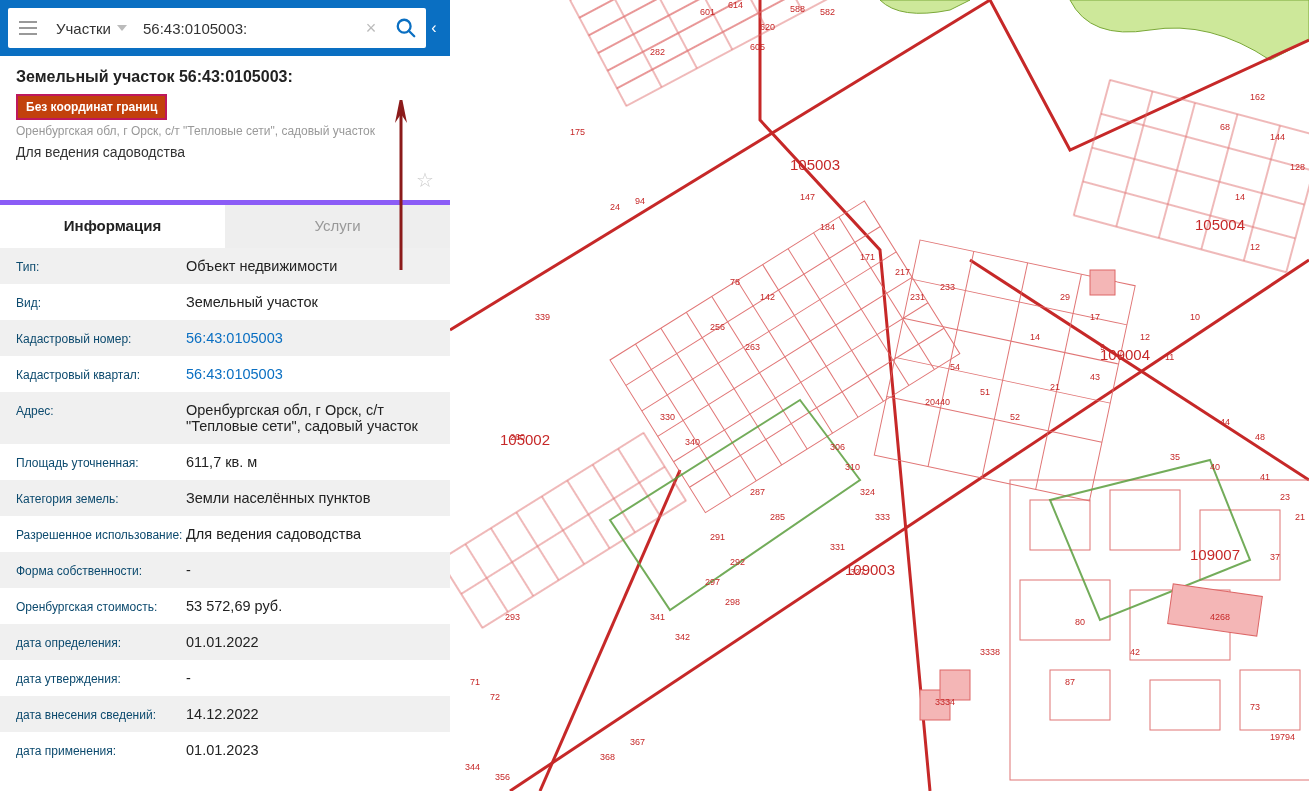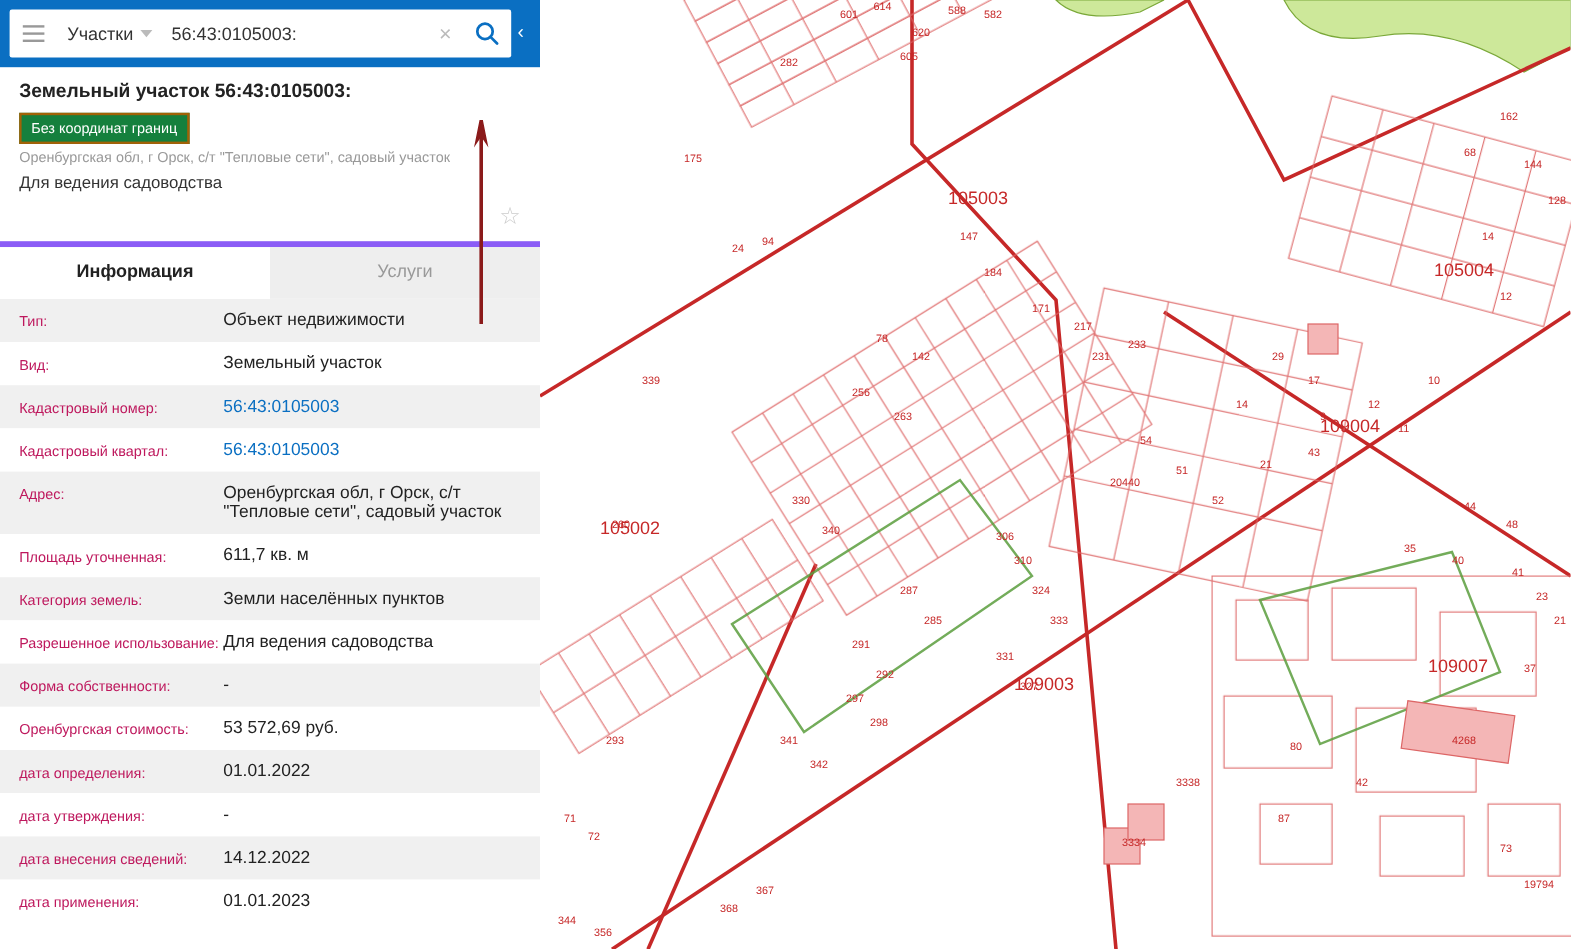--- a/index.html
+++ b/index.html
@@ -106,26 +106,26 @@
     align-items: flex-start;
     gap: 8px;
     flex-wrap: wrap;
   }
   .title-text {
     font-size: 16px;
     font-weight: bold;
     color: #222;
   }
   .badge {
-    background: #15803d;
+    background: #c2410c;
     color: #fff;
     font-size: 12px;
     padding: 4px 8px;
-    border: 2px solid #a16207;
-    font-weight: 400;
+    border: 2px solid #be185d;
+    font-weight: 700;
   }
   .subtitle {
     font-size: 12px;
     color: #999;
     margin-top: 4px;
   }
   .usage-line {
     font-size: 14px;
     color: #333;
     margin-top: 6px;
@@ -166,21 +166,21 @@
     display: flex;
     padding: 10px 16px;
     font-size: 14px;
     align-items: flex-start;
   }
   .info-row:nth-child(odd) { background: #f0f0f0; }
   .info-row:nth-child(even) { background: #fff; }
   .info-label {
     width: 170px;
     flex-shrink: 0;
-    color: #be185d;
+    color: #0c4a6e;
     font-size: 12px;
     padding-top: 2px;
   }
   .info-value {
     color: #222;
     font-size: 14.5px;
     flex: 1;
   }
   .info-value.link { color: #0a6fc2; }
   .map-area {

